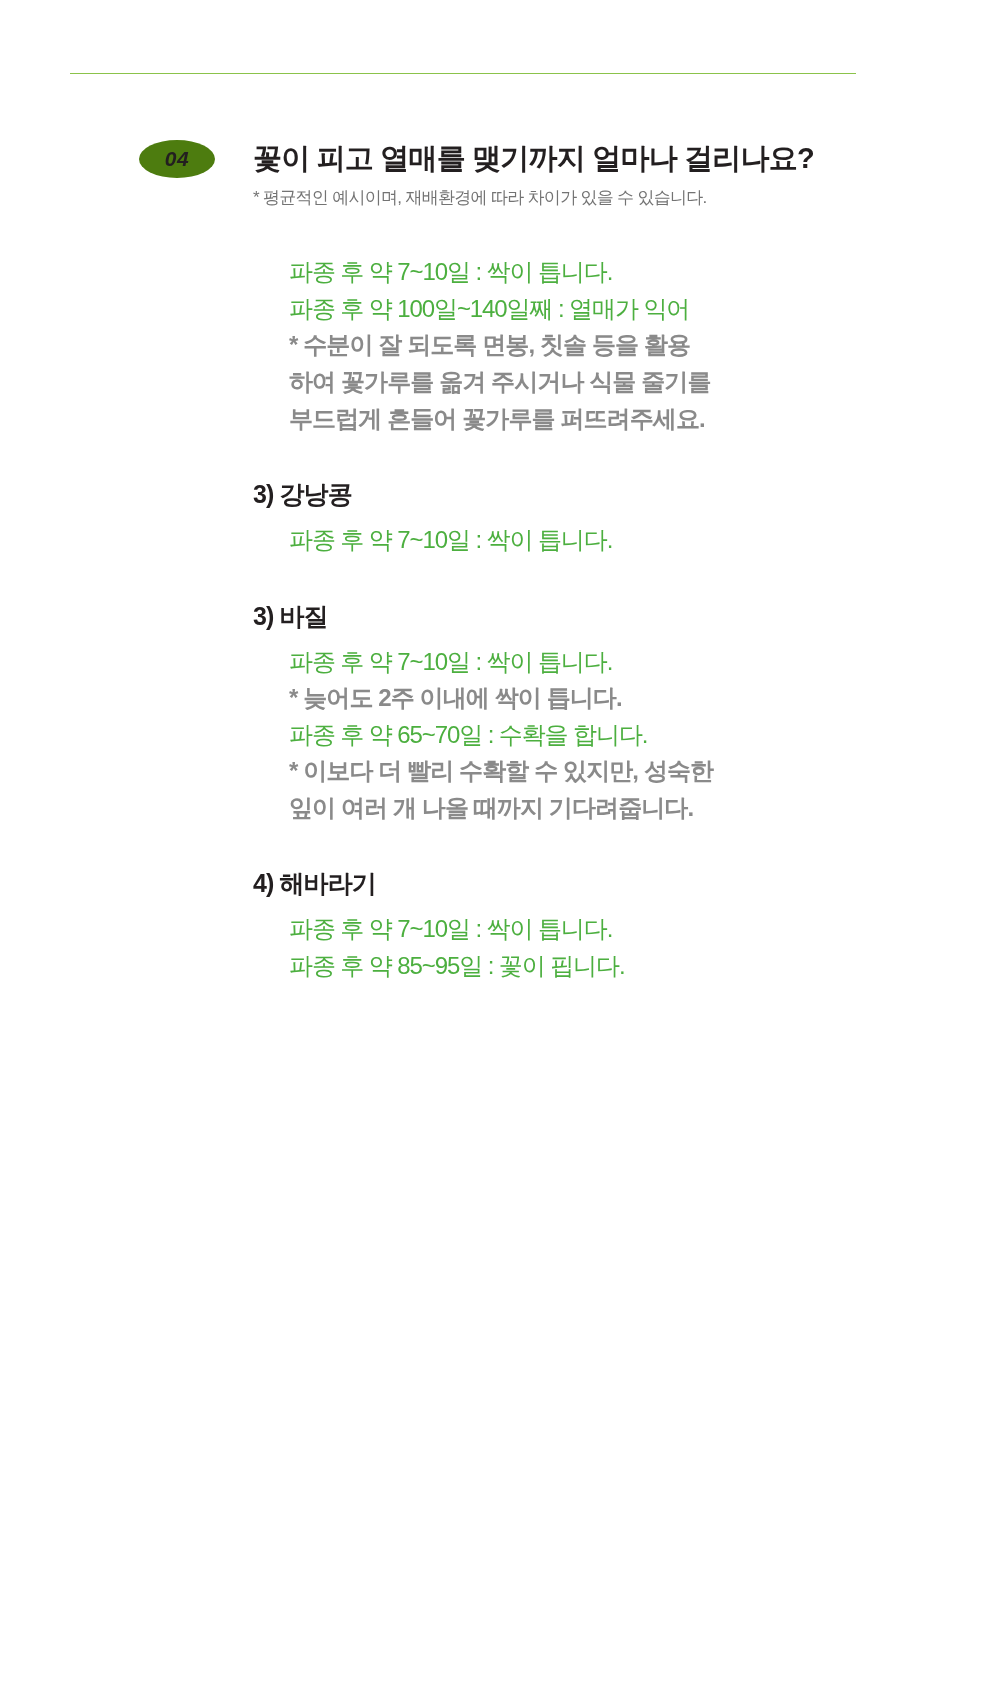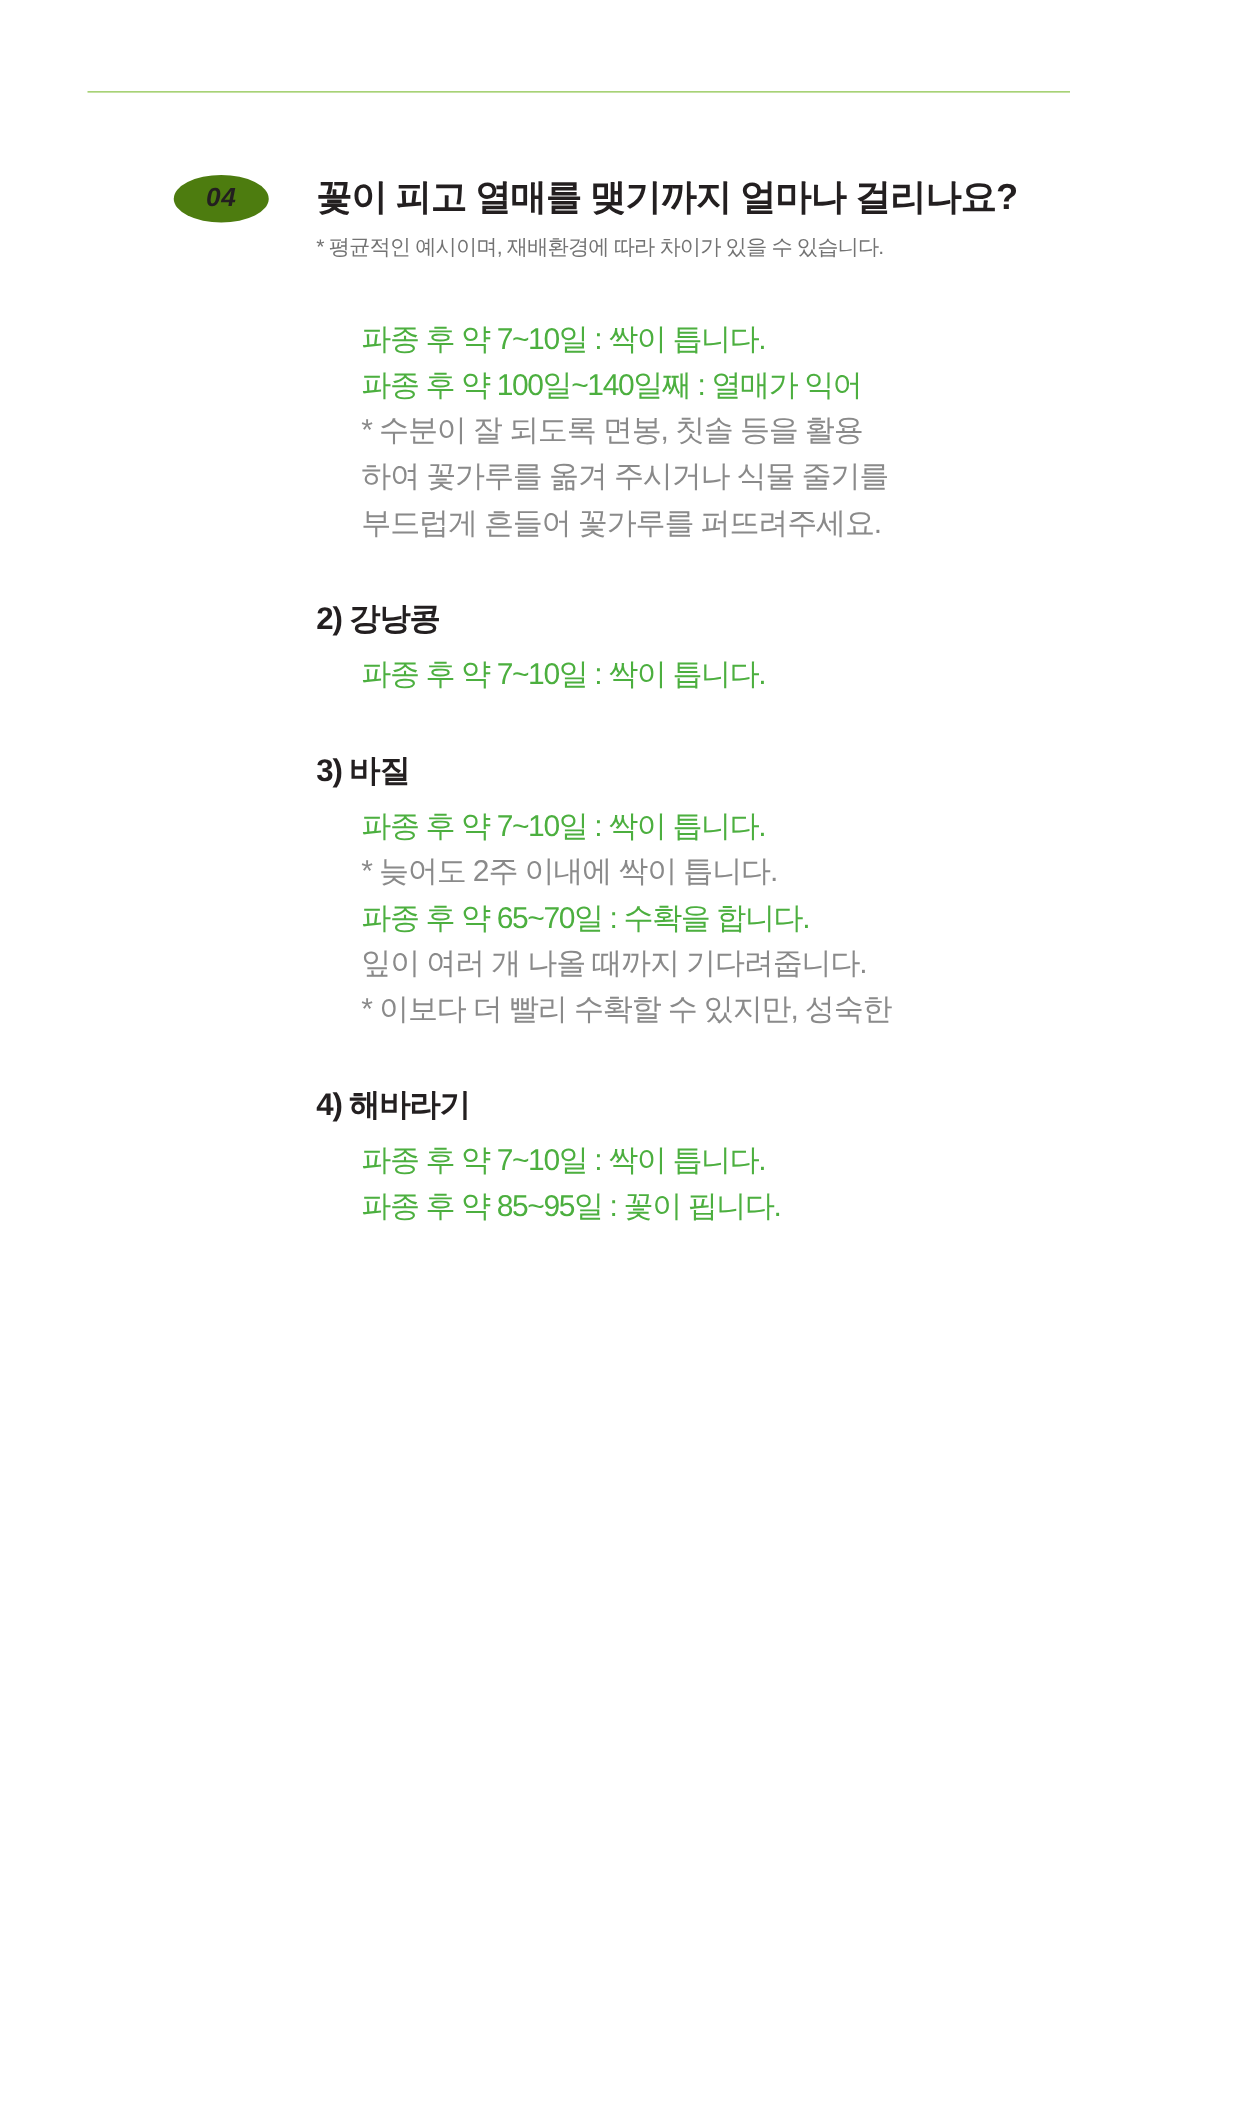--- a/index.html
+++ b/index.html
@@ -97,21 +97,21 @@
     line-height: 1.44;
     letter-spacing: -1.1px;
     margin-bottom: 2px;
   }
   .line.green {
     color: #4caf3f;
     font-weight: normal;
   }
   .line.gray {
     color: #8a8a8a;
-    font-weight: normal;
+    font-weight: bold;
     letter-spacing: -0.9px;
   }
 </style>
 </head>
 <body>
 
 <div class="page">
 
   <div class="top-rule"></div>
 
@@ -129,33 +129,33 @@
         <div class="plant">
           <div class="lines">
             <div class="line green">파종 후 약 7~10일 : 싹이 틉니다.</div>
             <div class="line green">파종 후 약 100일~140일째 : 열매가 익어</div>
             <div class="line gray">* 수분이 잘 되도록 면봉, 칫솔 등을 활용</div>
             <div class="line gray">하여 꽃가루를 옮겨 주시거나 식물 줄기를</div>
             <div class="line gray">부드럽게 흔들어 꽃가루를 퍼뜨려주세요.</div>
           </div>
         </div>
         <div class="plant">
-          <h2 class="plant-title">2) 강낭콩</h2>
+          <h2 class="plant-title">3) 강낭콩</h2>
           <div class="lines">
             <div class="line green">파종 후 약 7~10일 : 싹이 틉니다.</div>
           </div>
         </div>
         <div class="plant">
           <h2 class="plant-title">3) 바질</h2>
           <div class="lines">
             <div class="line green">파종 후 약 7~10일 : 싹이 틉니다.</div>
             <div class="line gray">* 늦어도 2주 이내에 싹이 틉니다.</div>
             <div class="line green">파종 후 약 65~70일 : 수확을 합니다.</div>
+            <div class="line gray">* 이보다 더 빨리 수확할 수 있지만, 성숙한</div>
             <div class="line gray">잎이 여러 개 나올 때까지 기다려줍니다.</div>
-            <div class="line gray">* 이보다 더 빨리 수확할 수 있지만, 성숙한</div>
           </div>
         </div>
         <div class="plant">
           <h2 class="plant-title">4) 해바라기</h2>
           <div class="lines">
             <div class="line green">파종 후 약 7~10일 : 싹이 틉니다.</div>
             <div class="line green">파종 후 약 85~95일 : 꽃이 핍니다.</div>
           </div>
         </div>
       </div>

